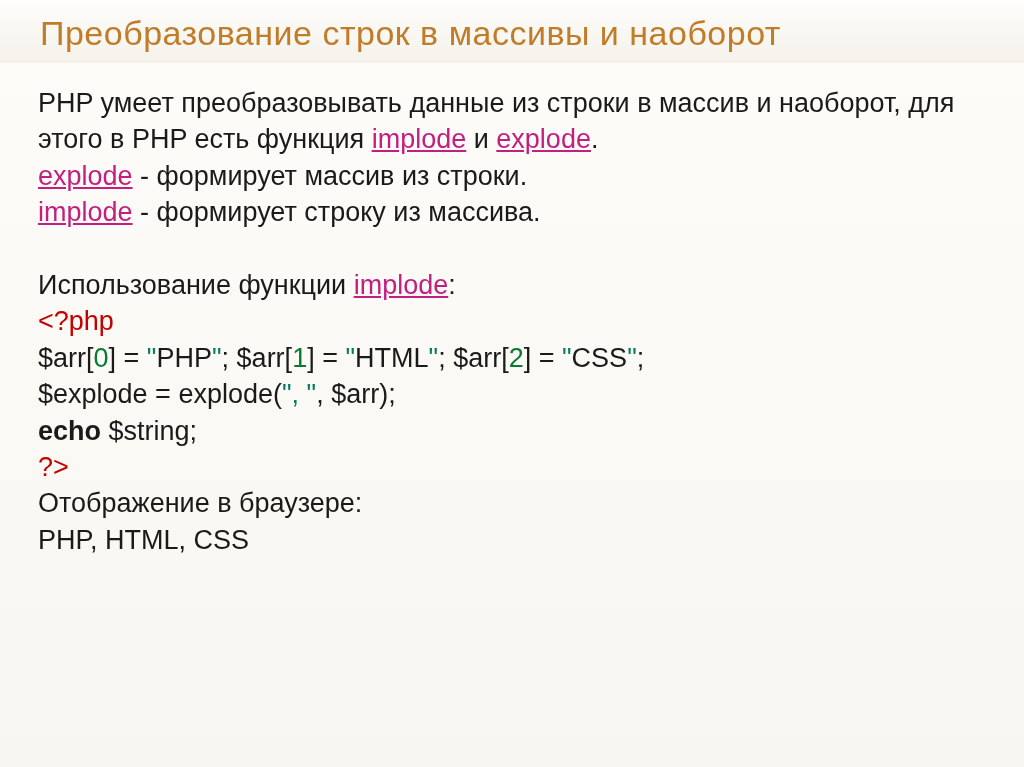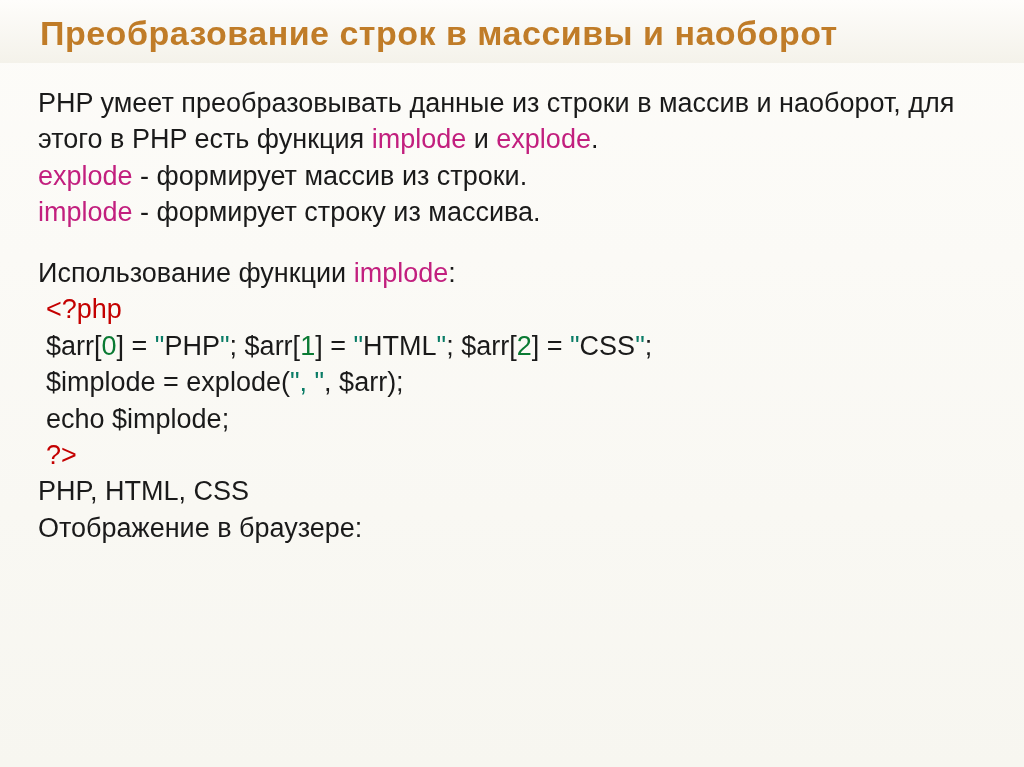--- a/index.html
+++ b/index.html
@@ -19,53 +19,53 @@
       height: 100%;
       background: linear-gradient(to bottom, #fdfcf9 0%, #f7f6f0 100%);
     }
     .title-bar {
       padding: 14px 40px 10px 40px;
       background: linear-gradient(to bottom, #fefdfb 0%, #f4f2ea 100%);
     }
     .title {
       color: #c07c28;
       font-size: 34px;
-      font-weight: bold;
+      font-weight: normal;
       letter-spacing: 0.5px;
     }
     .content {
       padding: 22px 38px 0 38px;
       font-size: 27px;
       color: #1a1a1a;
       line-height: 1.35;
     }
     .para {
       margin-bottom: 0;
     }
     .magenta {
       color: #c21f7e;
+      text-decoration: underline;
     }
     .mt-gap {
-      margin-top: 24px;
+      margin-top: 36px;
     }
     .red {
       color: #c40000;
     }
     .green {
       color: #0a7a33;
     }
     .teal {
       color: #0a7c66;
     }
     .bold {
-      font-weight: normal;
+      font-weight: bold;
     }
     .code-line {
       white-space: pre;
-      margin-left: 8px;
     }
   </style>
 </head>
 <body>
 
 <div class="slide">
   <div class="title-bar">
     <div class="title">Преобразование строк в массивы и наоборот</div>
   </div>
 
@@ -84,24 +84,24 @@
     </div>
 
     <div class="para mt-gap">
       <span>Использование функции </span><span class="magenta">implode</span><span>:</span>
     </div>
 
     <div class="para code-line"><span class="red">&lt;?php</span></div>
 
     <div class="para code-line"><span>$arr</span><span>[</span><span class="green">0</span><span>]</span><span> = </span><span class="teal">"</span><span>PHP</span><span class="teal">"</span><span>; </span><span>$arr</span><span>[</span><span class="green">1</span><span>]</span><span> = </span><span class="teal">"</span><span>HTML</span><span class="teal">"</span><span>; </span><span>$arr</span><span>[</span><span class="green">2</span><span>]</span><span> = </span><span class="teal">"</span><span>CSS</span><span class="teal">"</span><span>;</span></div>
 
-    <div class="para code-line"><span>$implode</span><span> = explode(</span><span class="teal">", "</span><span>, </span><span>$arr</span><span>);</span></div>
+    <div class="para code-line"><span>$explode</span><span> = explode(</span><span class="teal">", "</span><span>, </span><span>$arr</span><span>);</span></div>
 
-    <div class="para code-line"><span class="bold">echo</span><span> $implode;</span></div>
+    <div class="para code-line"><span class="bold">echo</span><span> $string;</span></div>
 
     <div class="para code-line"><span class="red">?&gt;</span></div>
 
+    <div class="para">Отображение в браузере:</div>
+
     <div class="para">PHP,  HTML,  CSS</div>
-
-    <div class="para">Отображение в браузере:</div>
 
   </div>
 </div>
 
 </body></html>

